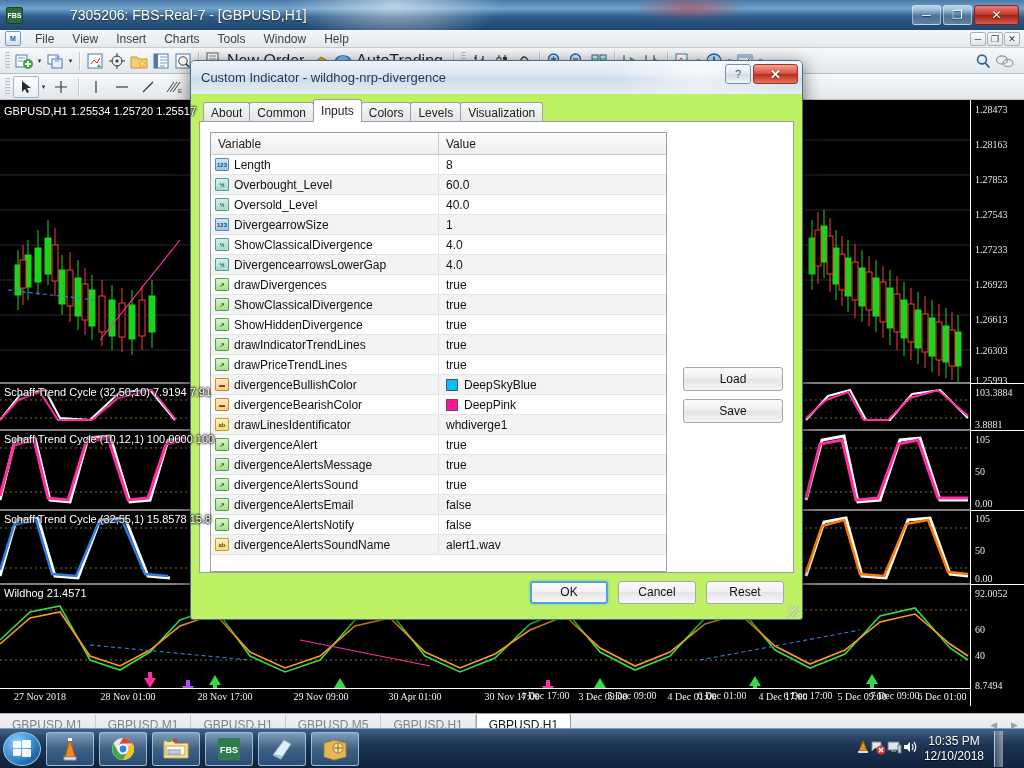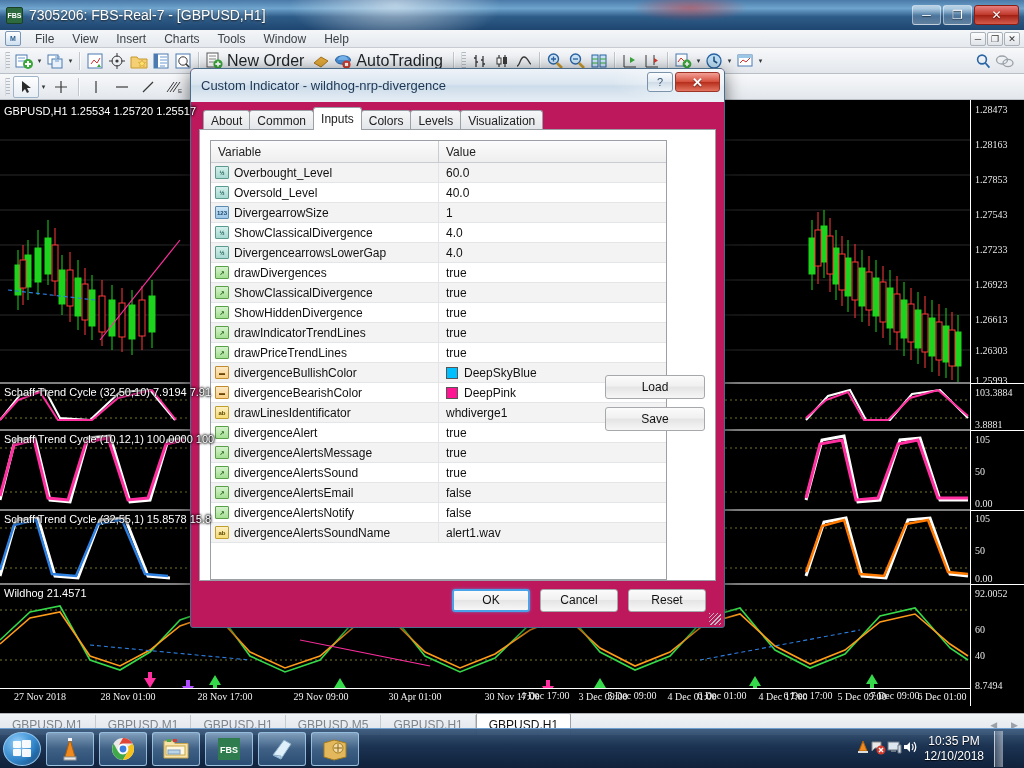--- a/index.html
+++ b/index.html
@@ -28,21 +28,21 @@
     pointer-events: none;
   }
   .app-icon {
     width: 17px; height: 17px; margin: 0 6px 0 6px; background: #2d6b3e;
     border: 1px solid #1a4026; border-radius: 2px; color: #fff;
     font-size: 7px; font-weight: bold; display: flex; align-items: center; justify-content: center;
     font-family: "Liberation Sans", sans-serif; flex: none; z-index: 2;
   }
   .title-text {
     color: #fff; font-size: 14px; text-shadow: 0 1px 2px rgba(0,0,0,.75), 0 0 5px rgba(255,255,255,.35);
-    z-index: 2; white-space: nowrap;
+    z-index: 2; white-space: nowrap; margin-left: 41px;
   }
   .win-btns { margin-left: auto; display: flex; align-items: center; padding-right: 5px; z-index: 3; }
   .wb {
     width: 29px; height: 20px; margin-left: 2px; border-radius: 3px;
     border: 1px solid rgba(255,255,255,.45);
     background: linear-gradient(to bottom, rgba(255,255,255,.55), rgba(255,255,255,.12) 50%, rgba(255,255,255,.28));
     display: flex; align-items: center; justify-content: center;
     color: #fff; font-size: 12px; text-shadow: 0 1px 1px rgba(0,0,0,.6);
   }
   .wb.close {
@@ -157,22 +157,22 @@
     display: flex; align-items: center; justify-content: center;
   }
   .tray { margin-left: auto; display: flex; align-items: center; padding-right: 21px; gap: 0; }
   .clock { color: #fff; font-size: 12px; text-align: center; line-height: 15px; padding: 0 6px;
            text-shadow: 0 1px 1px rgba(0,0,0,.8); }
   .showdesk { width: 9px; height: 36px; background: linear-gradient(to right, rgba(255,255,255,.2), rgba(255,255,255,.45));
               border-left: 1px solid rgba(255,255,255,.5); margin-left: 4px; }
 
   
   .dialog {
-    position: absolute; left: 190px; top: 68px; width: 535px; height: 560px;
-    background: #be185d; border: 1px solid #4a6d8c; border-radius: 5px 5px 3px 3px;
+    position: absolute; left: 190px; top: 60px; width: 613px; height: 560px;
+    background: #bef264; border: 1px solid #4a6d8c; border-radius: 5px 5px 3px 3px;
     box-shadow: 0 4px 18px rgba(0,0,0,.55);
     display: flex; flex-direction: column;
   }
   .dlg-title {
     height: 33px; border-radius: 4px 4px 0 0; position: relative;
     background: linear-gradient(to bottom, #eef3f8 0%, #dbe6f0 45%, #cddcea 52%, #e6eef5 100%);
     display: flex; align-items: center; padding-left: 10px; overflow: hidden;
   }
   .dlg-title::after {
     content:""; position:absolute; left:420px; top:-20px; width:180px; height:60px;
@@ -737,20 +737,29 @@
         <div class="tab">Visualization</div>
       </div>
 
       <div class="tabpanel">
         <div class="grid-wrap">
           <div class="grid-head">
             <div class="gh c1">Variable</div>
             <div class="gh c2">Value</div>
           </div>
           <div id="grid-rows">
+              <div class="grow">
+                <div class="gc1">
+                  <span class="vicon int">123</span>
+                  <span class="var-name">Length</span>
+                </div>
+                <div class="gc2">
+                  <span>8</span>
+                </div>
+              </div>
               <div class="grow alt">
                 <div class="gc1">
                   <span class="vicon dbl">½</span>
                   <span class="var-name">Overbought_Level</span>
                 </div>
                 <div class="gc2">
                   <span>60.0</span>
                 </div>
               </div>
               <div class="grow">

